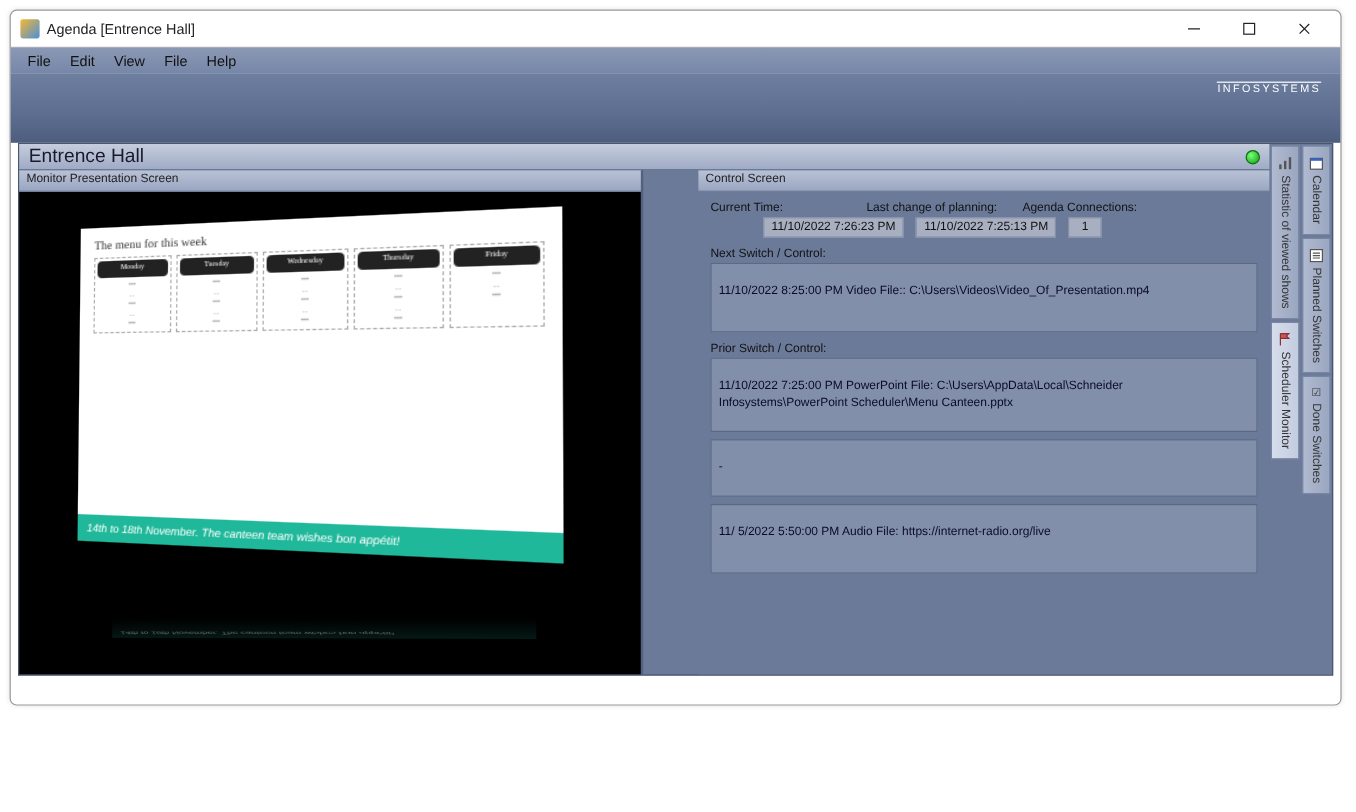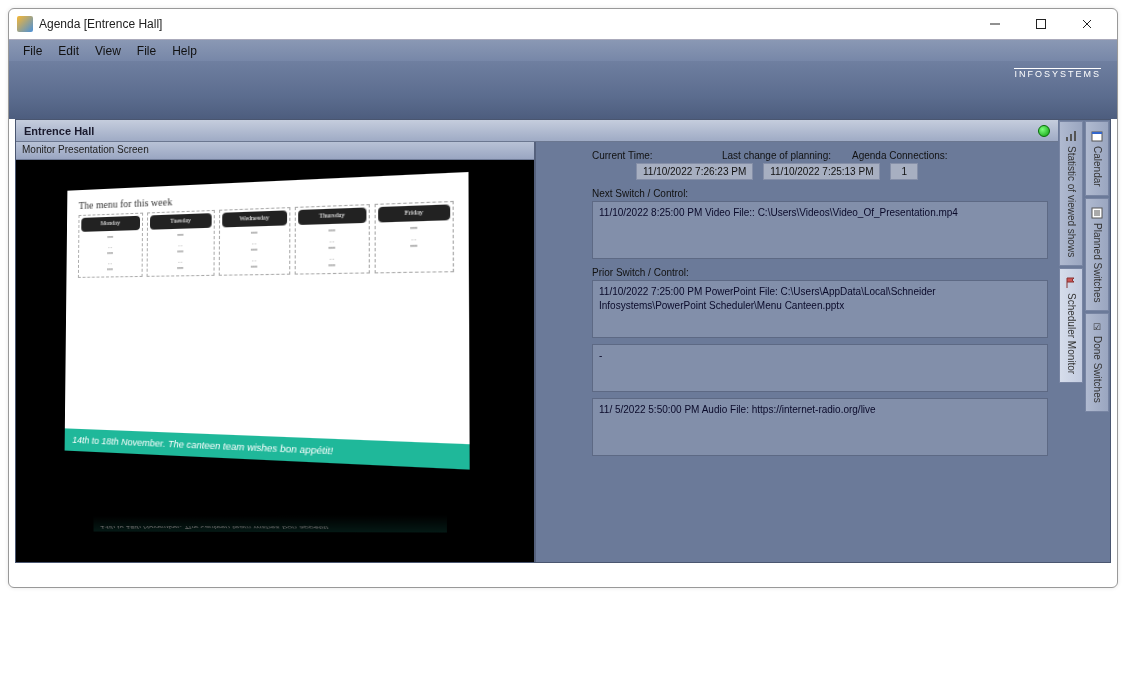--- a/index.html
+++ b/index.html
@@ -43,22 +43,22 @@
   writing-mode: vertical-rl; text-orientation: mixed;
   padding:8px 4px; font-size:10px; color:#333; background:linear-gradient(90deg,#b0bad0,#9aa6c0);
   border:1px solid #7885a3; margin:1px; cursor:default; text-align:center;
   display:flex; align-items:center; gap:4px;
 }
 .side-tab.active { background:linear-gradient(90deg,#d6ddeb,#c3cce0); }
 .side-tab .tick { font-size:9px; }
 .side-tab .ticon { width:12px; height:12px; display:inline-block; }
 
 .panel-title {
-  height:22px; background:linear-gradient(#c5cddd,#9fabc5); font-size:11px; padding:4px 8px;
-  border-bottom:1px solid #6b7790; display:flex; align-items:center; color:#1a1a2e;font-weight:bold;
+  height:22px; background:linear-gradient(#c5cddd,#9fabc5); font-size:16px; padding:4px 8px;
+  border-bottom:1px solid #6b7790; display:flex; align-items:center; color:#1a1a2e;
 }
 .panel-title .spacer { flex:1; }
 .status-dot { width:12px; height:12px; border-radius:50%; background:radial-gradient(circle at 35% 35%, #7cff7c, #0a9d0a); border:1px solid #066d06;}
 
 .splitrow { flex:1; display:flex;gap:46px; }
 .left-pane { flex:0 0 520px; display:flex; flex-direction:column; border-right:2px solid #55617c;}
 .right-pane { flex:1; display:flex; flex-direction:column; }
 
 .sub-title { height:18px; background:linear-gradient(#b8c2d6,#9aa6c2); font-size:10px; padding:2px 6px; color:#222; border-bottom:1px solid #707c98;}
 
@@ -75,21 +75,21 @@
 .banner { position:absolute; bottom:0; left:0; right:0; background:#1fb89a; color:#fff; font-size:9px; padding:6px 8px; font-style:italic;}
 .reflection { position:absolute; bottom:18px; left:58px; width:370px; height:40px;
   background:linear-gradient(#1fb89a55,transparent); transform:perspective(900px) rotateY(-18deg) scaleY(-.4); opacity:.4; font-size:9px; color:#fff; padding:6px 8px; font-style:italic;}
 
 .control-body { flex:1; background:#6b7a99; padding:8px 10px; font-size:10px; color:#111; overflow:auto;}
 .field-row { display:flex; gap:10px; margin-bottom:2px;}
 .field-label { font-size:10px; color:#111; }
 .field-val { background:#a7afc1; border:1px solid #858fa8; padding:2px 6px; font-size:10px; white-space:nowrap;}
 .field-val.small { padding:2px 10px; }
 .section-label { font-size:10px; margin:8px 0 2px 0;}
-.info-box { background:#828faa; border:1px solid #5d6984; padding:4px 6px; min-height:58px; font-size:10px; color:#0a0a2a; line-height:1.4; margin-bottom:6px;}
+.info-box { background:#828faa; border:1px solid #5d6984; padding:16px 6px; min-height:58px; font-size:10px; color:#0a0a2a; line-height:1.4; margin-bottom:6px;}
 
 .statusbar { position:absolute; left:0; right:0; bottom:0; height:20px; background:#f4f4f4; border-top:1px solid #ccc; font-size:10px; padding:3px 6px; display:flex;}
 .statusbar .cell { border-right:1px solid #ccc; padding-right:160px;}
 </style>
 </head>
 <body>
 
 <div class="window">
   <div class="titlebar">
     <span class="app-icon"></span>
@@ -148,20 +148,21 @@
                 <div class="daycol"><div class="hdr">Thursday</div>***<br>…<br>***<br>…<br>***</div>
                 <div class="daycol"><div class="hdr">Friday</div>***<br>…<br>***</div>
               </div>
               <div class="banner">14th to 18th November. The canteen team wishes bon appétit!</div>
             </div>
             <div class="reflection">14th to 18th November. The canteen team wishes bon appétit!</div>
           </div>
         </div>
 
         <div class="right-pane">
+          <div class="sub-title">Control Screen</div>
           <div class="control-body">
             <div class="field-row">
               <div style="flex:0 0 120px" class="field-label">Current Time:</div>
               <div style="flex:0 0 120px" class="field-label">Last change of planning:</div>
               <div class="field-label">Agenda Connections:</div>
             </div>
             <div class="field-row" style="margin-bottom:8px;padding-left:44px;">
               <div class="field-val">11/10/2022 7:26:23 PM</div>
               <div class="field-val">11/10/2022 7:25:13 PM</div>
               <div class="field-val small">1</div>

